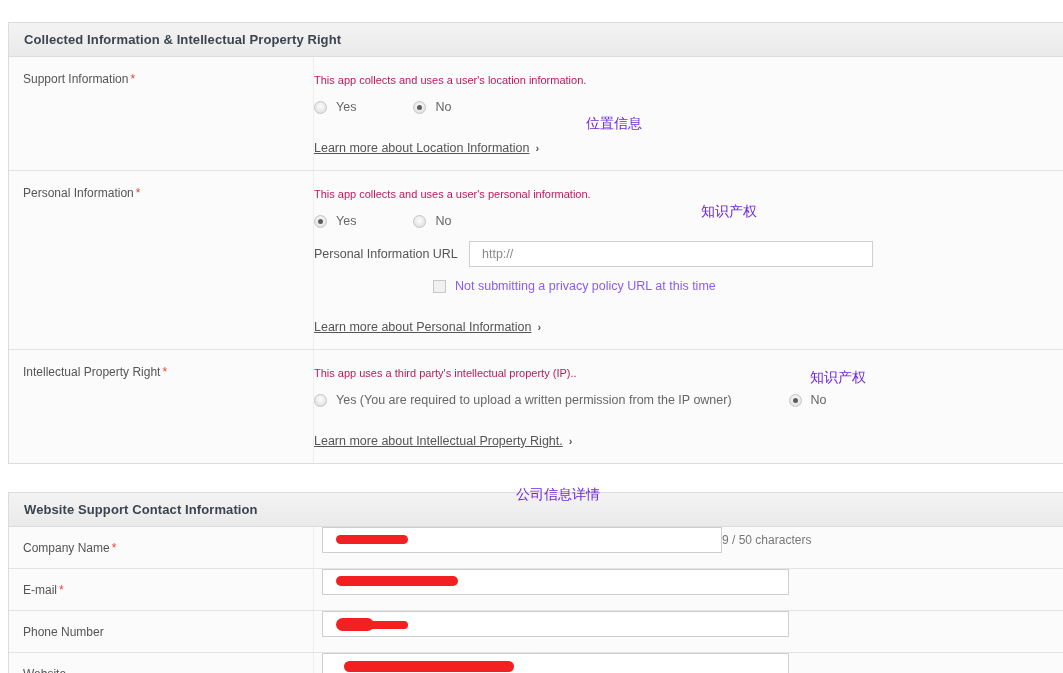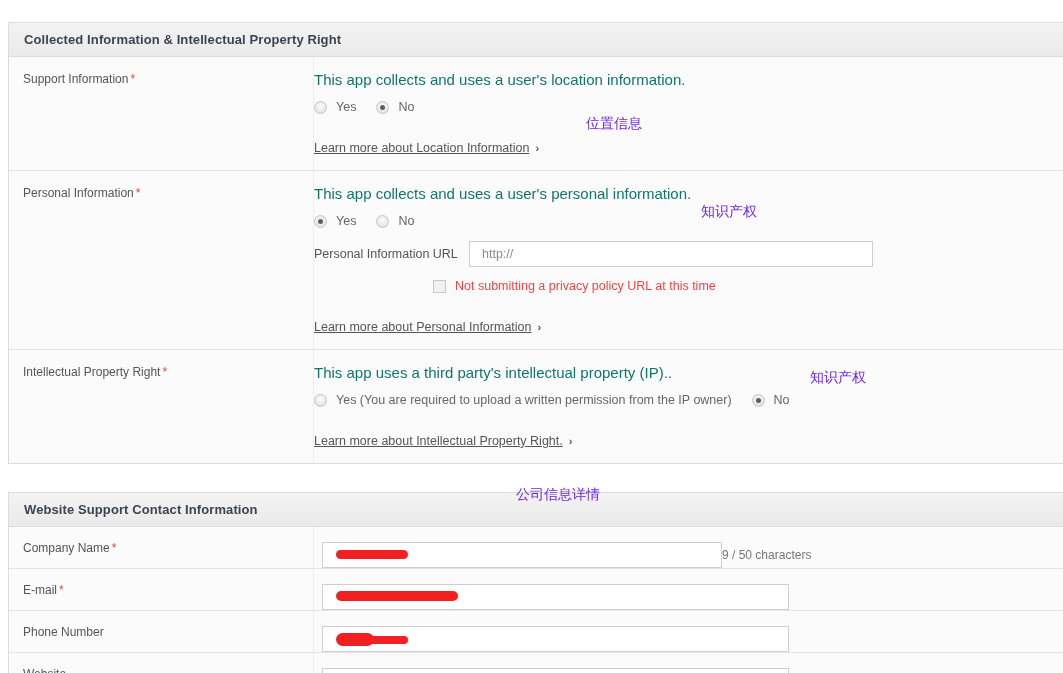--- a/index.html
+++ b/index.html
@@ -65,28 +65,28 @@
   .req { color: #e8443a; font-size: 12px; padding-left: 2px; }
 
   .row-content {
     flex: 1;
     box-sizing: border-box;
     padding: 14px 0 14px 0;
     position: relative;
   }
 
   .desc {
-    font-size: 15px;
-    color: #0f766e;
+    font-size: 11px;
+    color: #be185d;
     line-height: 18px;
     margin: 0 0 11px 0;
   }
 
   
-  .radio-group { display: flex; align-items: center; }
+  .radio-group { display: flex; align-items: center; gap: 37px; }
   .radio-item {
     display: flex;
     align-items: center;
     margin-right: 20px;
     font-size: 12.5px;
     color: #666666;
   }
   .radio {
     width: 13px; height: 13px;
     border-radius: 50%;
@@ -115,21 +115,21 @@
     margin-left: 119px;
   }
   .checkbox {
     width: 13px; height: 13px;
     border: 1px solid #c8c8c8;
     background: #f1f1f1;
     box-sizing: border-box;
     margin-right: 9px;
     flex: none;
   }
-  .check-text { font-size: 12.5px; color: #ef4444; }
+  .check-text { font-size: 12.5px; color: #8b5cf6; }
 
   
   .url-line {
     display: flex;
     align-items: center;
     margin-top: 13px;
   }
   .url-label {
     font-size: 12.5px;
     color: #555555;
@@ -163,21 +163,21 @@
   .learn .chev {
     margin-left: 6px;
     font-size: 11px;
     font-weight: bold;
     color: #555555;
   }
 
   
   .crow {
     display: flex;
-    align-items: flex-end;
+    align-items: flex-start;
     border-bottom: 1px solid #e4e4e4;
     background: #fbfbfb;
     height: 41px;
   }
   .crow:last-child { border-bottom: none; }
   .crow-label {
     width: 305px;
     min-width: 305px;
     box-sizing: border-box;
     padding-left: 14px;

